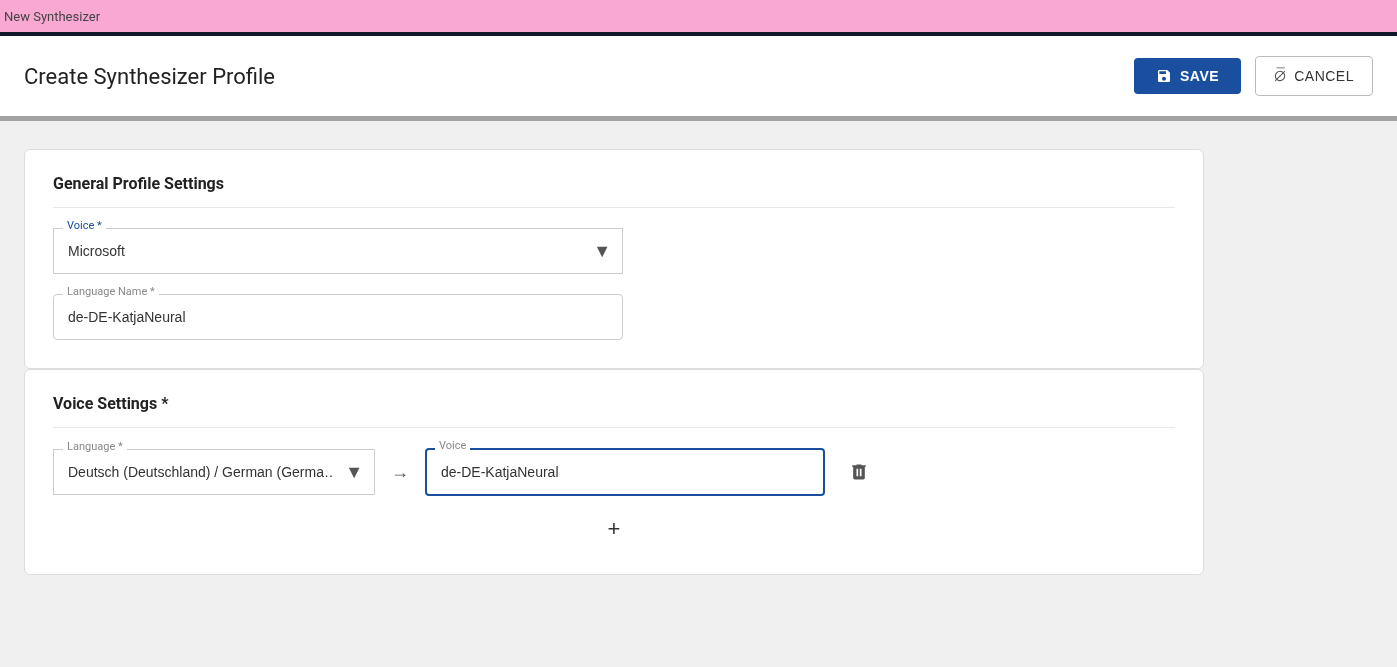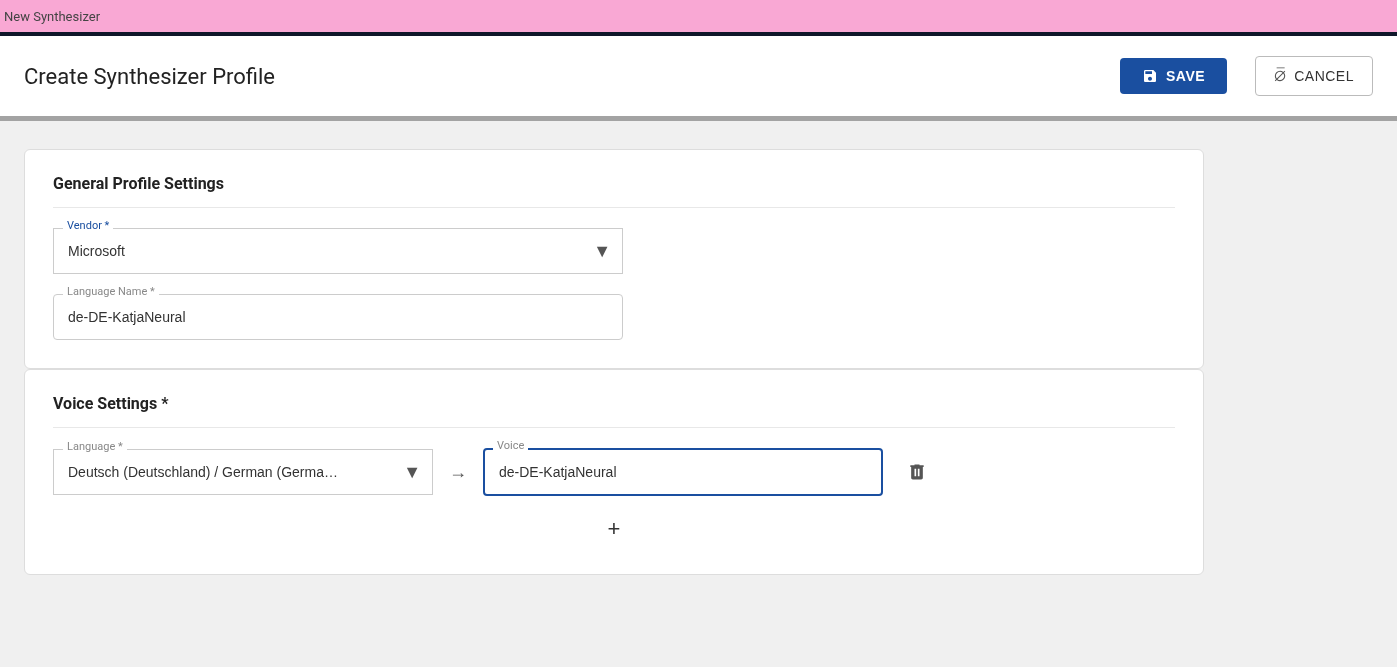--- a/index.html
+++ b/index.html
@@ -31,21 +31,21 @@
       justify-content: space-between;
       border-bottom: 5px solid #a3a3a3;
     }
     .page-title {
       font-size: 22px;
       font-weight: 400;
       color: #222;
     }
     .header-actions {
       display: flex;
-      gap: 28px;
+      gap: 14px;
       align-items: center;
     }
     .btn-save {
       background: #1a4fa0;
       color: #fff;
       border: none;
       padding: 10px 22px;
       border-radius: 4px;
       font-size: 14px;
       font-weight: 600;
@@ -156,21 +156,21 @@
     
     .voice-row {
       display: flex;
       align-items: center;
       gap: 16px;
       margin-bottom: 16px;
     }
     .voice-language-wrapper {
       position: relative;
       flex: 0 0 auto;
-      width: 380px;
+      width: 322px;
       text-decoration: underline;
     }
     .voice-language-wrapper .chevron-icon {
       position: absolute;
       right: 12px;
       top: 50%;
       transform: translateY(-50%);
       pointer-events: none;
       color: #555;
       font-size: 18px;
@@ -253,21 +253,21 @@
     </button>
   </div>
 </div>
 
 <div class="main-content">
 
   <div class="card">
     <div class="card-title">General Profile Settings</div>
 
     <div class="form-group">
-      <span class="field-label">Vendor *</span>
+      <span class="field-label">Voice *</span>
       <div class="select-wrapper">
         <select class="select-field">
           <option>Microsoft</option>
         </select>
         <span class="chevron-icon">▼</span>
       </div>
     </div>
 
     <div class="form-group">
       <span class="field-label field-label-gray">Language Name *</span>

